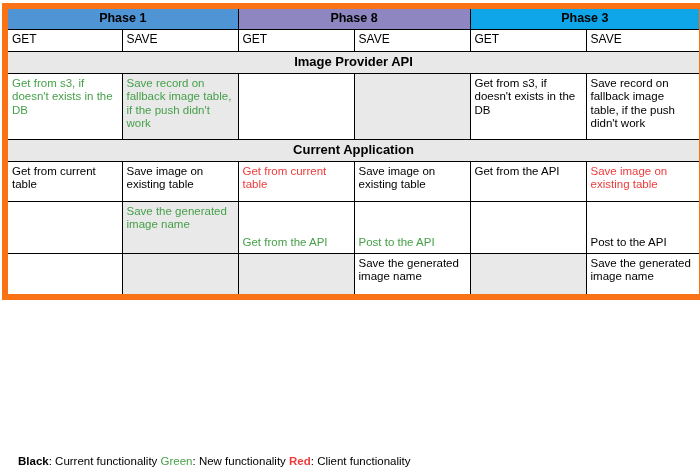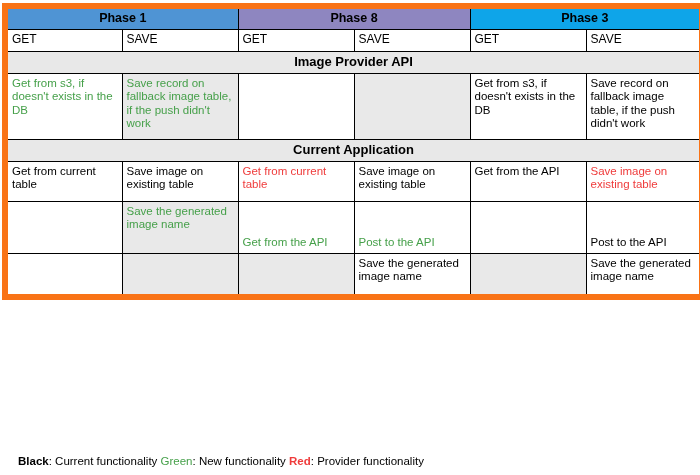--- a/index.html
+++ b/index.html
@@ -162,16 +162,16 @@
       <td class="shade c-black" style="height:44px"></td>
       <td class="blank c-black" style="height:44px">Save the generated image name</td>
       <td class="shade c-black" style="height:44px"></td>
       <td class="blank c-black" style="height:44px">Save the generated image name</td>
     </tr>
 
   </tbody>
     </table>
 
   <div id="legend">
-    <b class="lg-txt">Black</b><span class="lg-txt">: Current functionality </span><span class="lg-green">Green</span><span class="lg-txt">: New functionality </span><span class="lg-red">Red</span><span class="lg-txt">: Provider functionality</span>
+    <b class="lg-txt">Black</b><span class="lg-txt">: Current functionality </span><span class="lg-green">Green</span><span class="lg-txt">: New functionality </span><span class="lg-red">Red</span><span class="lg-txt">: Client functionality</span>
   </div>
 
 </div>
 
 </body></html>

